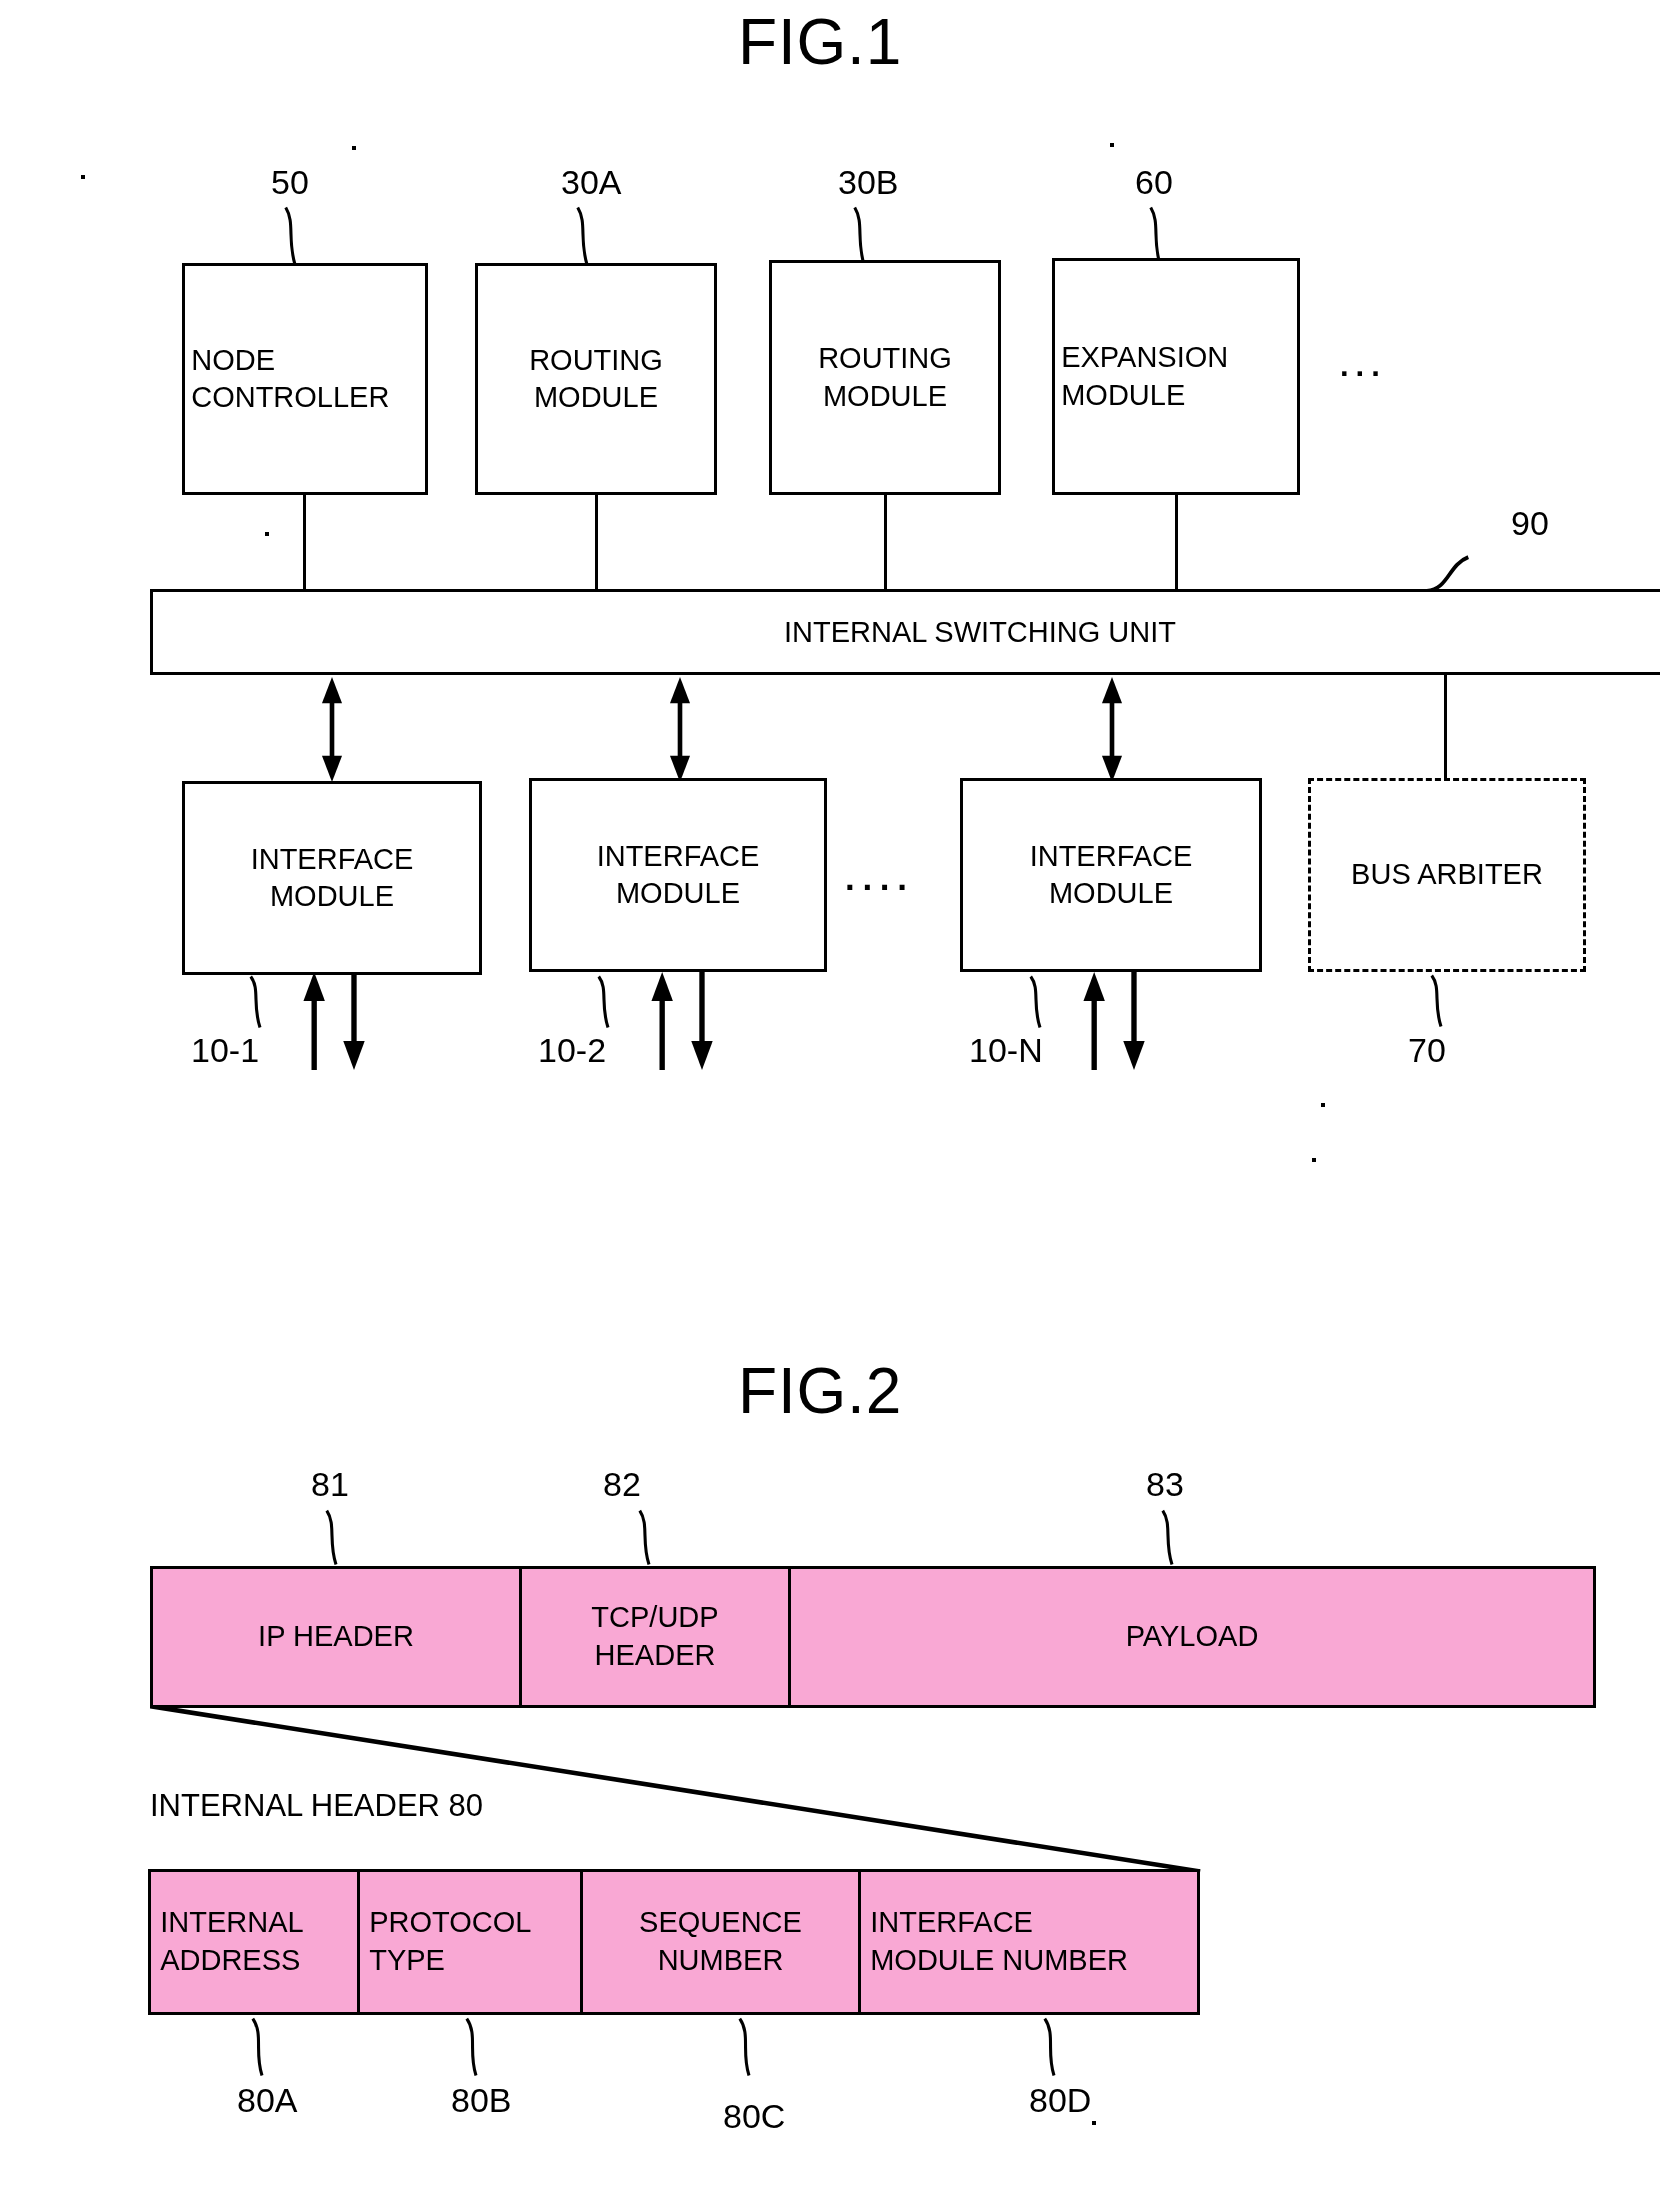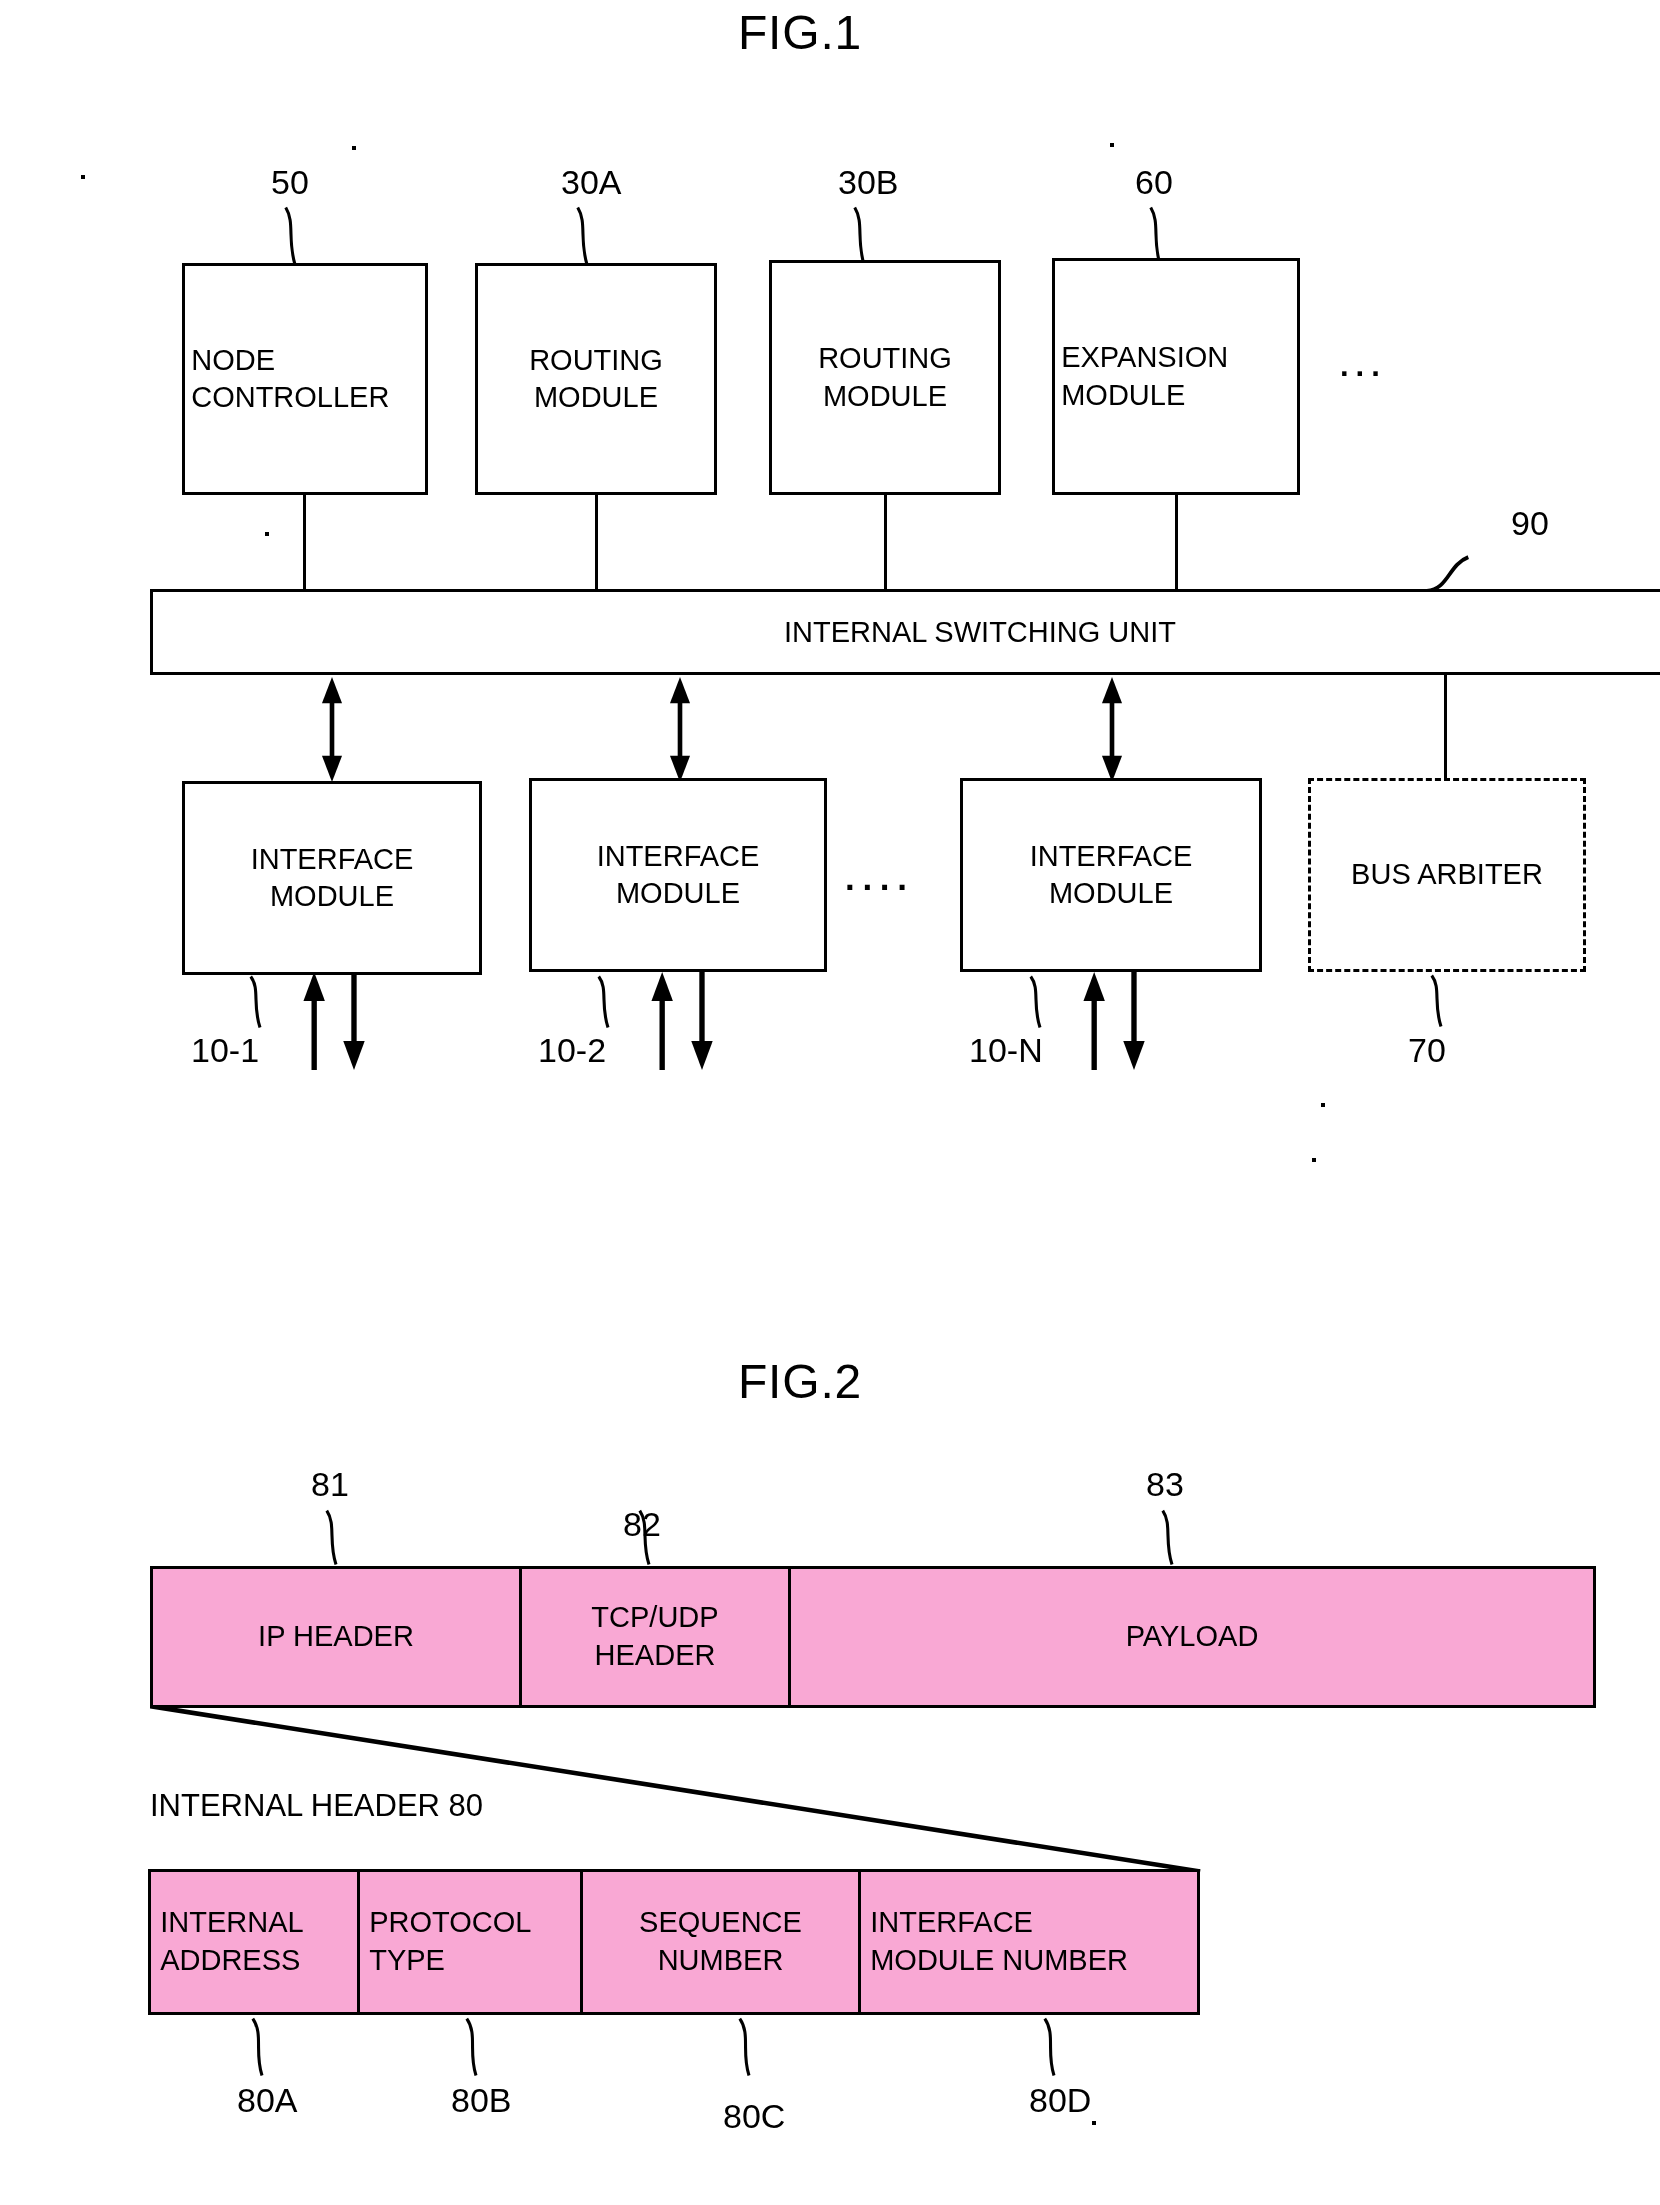--- a/index.html
+++ b/index.html
@@ -14,21 +14,21 @@
   }
   #page {
     position: relative;
     width: 1661px;
     height: 2205px;
     background: #ffffff;
     overflow: hidden;
   }
   .fig-title {
     position: absolute;
-    font-size: 48px;
+    font-size: 64px;
     font-weight: 400;
     letter-spacing: 0.8px;
     white-space: nowrap;
     color: #000;
   }
   .box {
     position: absolute;
     border: 3.8px solid #000;
     background: #fff;
     box-sizing: border-box;
@@ -294,21 +294,21 @@
   <div class="specks" style="left:81px; top:175px;"></div>
   <div class="specks" style="left:352px; top:146px;"></div>
   <div class="specks" style="left:1110px; top:143px;"></div>
   <div class="specks" style="left:265px; top:532px;"></div>
   <div class="specks" style="left:1321px; top:1103px;"></div>
   <div class="specks" style="left:1312px; top:1158px;"></div>
 
   <div class="fig-title" style="left:738px; top:1354px;">FIG.2</div>
 
   <div class="ref" style="left:311px; top:1465px;">81</div>
-  <div class="ref" style="left:623px; top:1465px;margin-top:40px;">82</div>
+  <div class="ref" style="left:603px; top:1465px;">82</div>
   <div class="ref" style="left:1146px; top:1465px;">83</div>
 
   <div class="lead" style="left:322px; top:1509px;">
     <svg width="28" height="57" viewBox="0 0 36 74">
         <path d="M6 2 C 18 20, 8 42, 18 72" stroke="#000" stroke-width="4" fill="none"></path>
       </svg>
   </div>
   <div class="lead" style="left:635px; top:1509px;">
     <svg width="28" height="57" viewBox="0 0 36 74">
         <path d="M6 2 C 18 20, 8 42, 18 72" stroke="#000" stroke-width="4" fill="none"></path>

